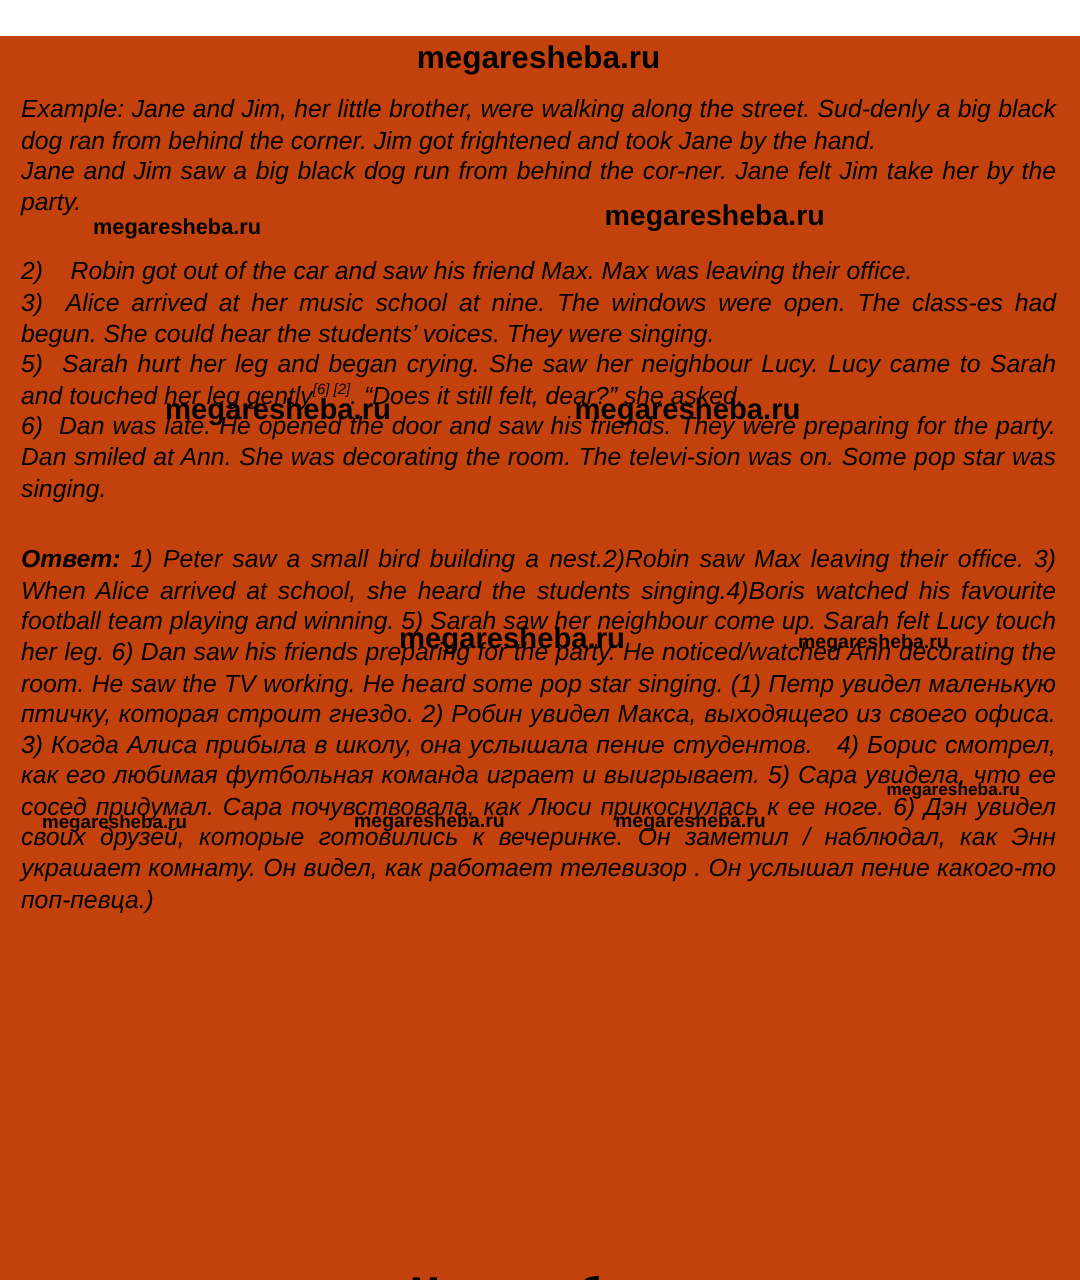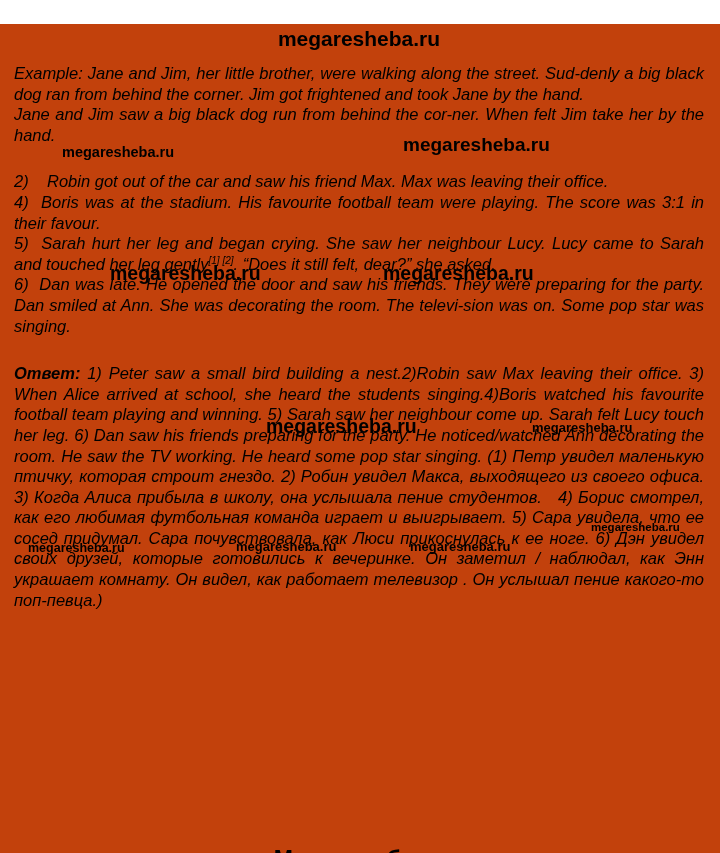--- a/index.html
+++ b/index.html
@@ -73,28 +73,28 @@
 </style>
 </head>
 <body>
 
 <div class="page">
 
   <div class="top-watermark">megaresheba.ru</div>
 
 
   <p class="body-p">Example: Jane and Jim, her little brother, were walking along the street. Sud-denly a big black dog ran from behind the corner. Jim got frightened and took Jane by the hand.</p>
-  <p class="body-p">Jane and Jim saw a big black dog run from behind the cor-ner. When felt Jim take her by the hand.</p>
+  <p class="body-p">Jane and Jim saw a big black dog run from behind the cor-ner. Jane felt Jim take her by the party.</p>
 
   <div class="gap-mid"></div>
 
   <div>
     <p class="body-p">2)&nbsp;&nbsp;&nbsp; Robin got out of the car and saw his friend Max. Max was leaving their office.</p>
-    <p class="body-p">4)&nbsp; Boris was at the stadium. His favourite football team were playing. The score was 3:1 in their favour.</p>
-    <p class="body-p"><span>5)&nbsp; Sarah hurt her leg and began crying. She saw her neighbour Lucy. Lucy came to Sarah and touched her leg gently</span><sup class="fn">[1] [2]</sup><span>. “Does it still felt, dear?” she asked.</span></p>
+    <p class="body-p">3)&nbsp; Alice arrived at her music school at nine. The windows were open. The class-es had begun. She could hear the students’ voices. They were singing.</p>
+    <p class="body-p"><span>5)&nbsp; Sarah hurt her leg and began crying. She saw her neighbour Lucy. Lucy came to Sarah and touched her leg gently</span><sup class="fn">[6] [2]</sup><span>. “Does it still felt, dear?” she asked.</span></p>
     <p class="body-p">6)&nbsp; Dan was late. He opened the door and saw his friends. They were preparing for the party. Dan smiled at Ann. She was decorating the room. The televi-sion was on. Some pop star was singing.</p>
   </div>
 
   <div class="gap-bottom"></div>
 
   <p class="body-p"><span class="answer-label">Ответ:</span><span> 1) Peter saw a small bird building a nest.2)Robin saw Max leaving their office. 3) When Alice arrived at school, she heard the students singing.4)Boris watched his favourite football team playing and winning. 5) Sarah saw her neighbour come up. Sarah felt Lucy touch her leg. 6) Dan saw his friends preparing for the party. He noticed/watched Ann decorating the room. He saw the TV working. He heard some pop star singing. (1) Петр увидел маленькую птичку, которая строит гнездо. 2) Робин увидел Макса, выходящего из своего офиса. 3) Когда Алиса прибыла в школу, она услышала пение студентов. &nbsp; 4) Борис смотрел, как его любимая футбольная команда играет и выигрывает. 5) Сара увидела, что ее сосед придумал. Сара почувствовала, как Люси прикоснулась к ее ноге. 6) Дэн увидел своих друзей, которые готовились к вечеринке. Он заметил / наблюдал, как Энн украшает комнату. Он видел, как работает телевизор . Он услышал пение какого-то поп-певца.)</span></p>
 
   <span class="wm wm-a">megaresheba.ru</span>
   <span class="wm wm-b">megaresheba.ru</span>
   <span class="wm wm-c">megaresheba.ru</span>

